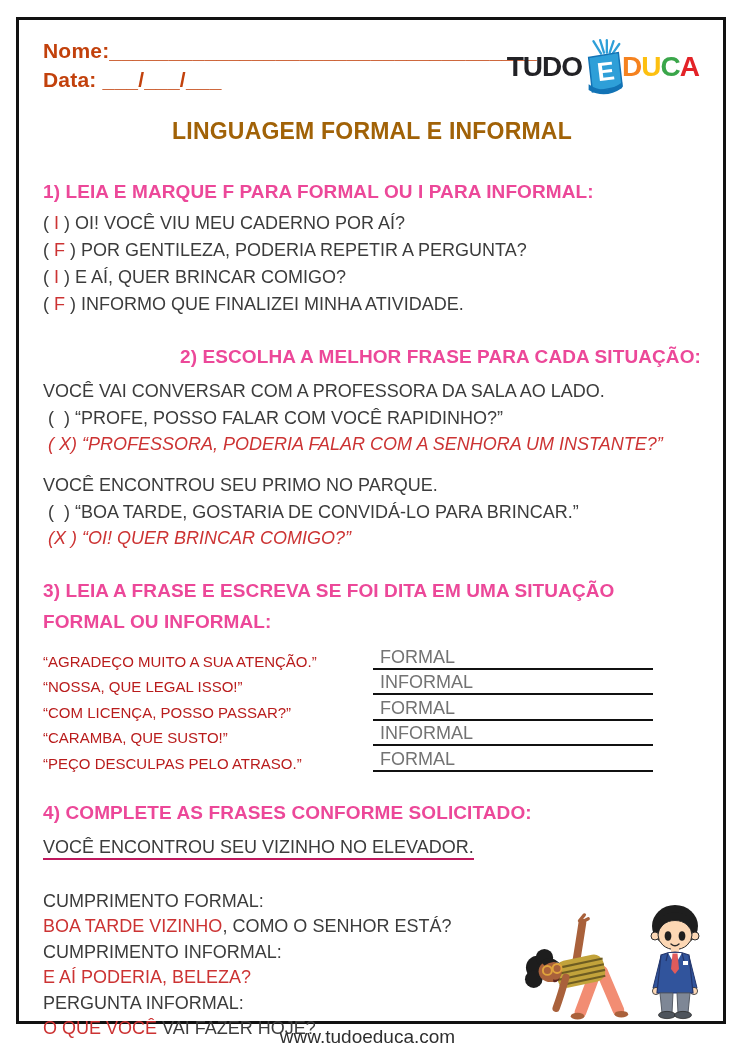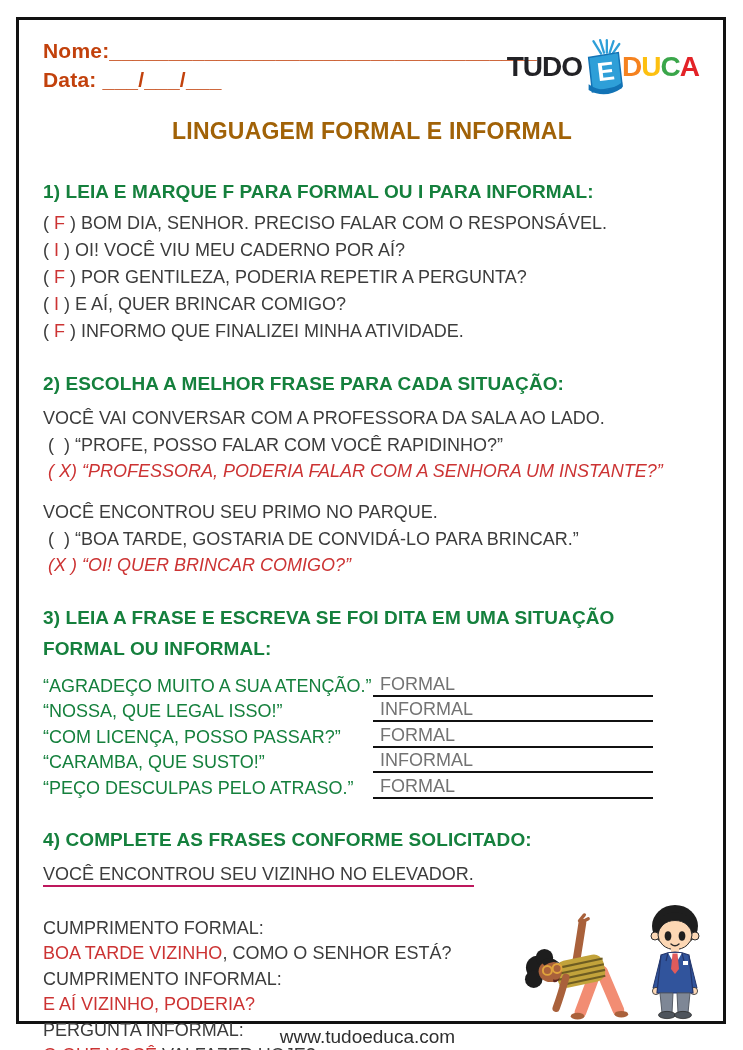--- a/index.html
+++ b/index.html
@@ -24,40 +24,40 @@
   .logo .l-d{color:#f5821f;}
   .logo .l-u{color:#fdc010;}
   .logo .l-c{color:#3aa64a;}
   .logo .l-a{color:#e32227;}
   .logo svg{margin:0 -4px 0 -2px;}
 
   
   .title{margin-top:24px;text-align:center;font-weight:bold;font-size:23px;color:#a16207;letter-spacing:.2px;}
 
   
-  .h2{font-weight:bold;font-size:19px;color:#15803d;letter-spacing:.1px;line-height:30px;}
+  .h2{font-weight:bold;font-size:19px;color:#ec4899;letter-spacing:.1px;line-height:30px;}
   .body-t{font-size:18px;color:#3c3c3c;line-height:27px;white-space:pre-wrap;}
   .red{color:#cc3333;}
 
   .sec1{margin-top:32px;}
   .sec1 .h2{margin-bottom:3px;}
 
   .sec2{margin-top:24px;}
-  .sec2 .h2{margin-bottom:6px;}
+  .sec2 .h2{margin-bottom:6px;text-align:right;}
   .sec2 .ctx{margin-top:2px;}
   .sec2 .sit2{margin-top:15px;}
   .opt{font-size:18px;line-height:26px;white-space:pre-wrap;}
   .opt.plain{color:#3c3c3c;}
   .opt.marked{color:#cc3333;font-style:italic;}
 
   .sec3{margin-top:24px;}
   .sec3 .h2{line-height:31px;max-width:668px;}
   .s3rows{margin-top:7px;}
   .s3row{display:flex;align-items:flex-end;height:25.5px;}
-  .s3row .phrase{width:330px;font-size:18px;color:#15803d;white-space:nowrap;}
+  .s3row .phrase{width:330px;font-size:15px;color:#b91c1c;white-space:nowrap;}
   .s3row .ansline{flex:1;margin-right:48px;border-bottom:2.5px solid #111;padding-left:7px;}
   .s3row .ans{font-size:18px;color:#737373;}
 
   .sec4{margin-top:26px;}
   .scenario{margin-top:9px;font-size:18px;color:#3c3c3c;}
   .scenario span{border-bottom:2px solid #be185d;padding-bottom:1px;}
   .s4lines{margin-top:31px;font-size:18px;line-height:25.5px;}
   .s4lines .lbl{color:#3c3c3c;}
   .s4lines .blk{color:#3c3c3c;}
 
@@ -98,21 +98,20 @@
           <span class="word l-u">U</span>
           <span class="word l-c">C</span>
           <span class="word l-a">A</span>
       </div>
     </div>
 
     <div class="title">LINGUAGEM FORMAL E INFORMAL</div>
 
     <div class="sec1">
       <div class="h2">1) LEIA E MARQUE F PARA FORMAL OU I PARA INFORMAL:</div>
-      <div class="body-t"><span>( </span><span class="red">F</span><span> ) </span><span>BOM DIA, SENHOR. PRECISO FALAR COM O RESPONSÁVEL.</span></div>
       <div class="body-t"><span>( </span><span class="red">I</span><span> ) </span><span>OI! VOCÊ VIU MEU CADERNO POR AÍ?</span></div>
       <div class="body-t"><span>( </span><span class="red">F</span><span> ) </span><span>POR GENTILEZA, PODERIA REPETIR A PERGUNTA?</span></div>
       <div class="body-t"><span>( </span><span class="red">I</span><span> ) </span><span>E AÍ, QUER BRINCAR COMIGO?</span></div>
       <div class="body-t"><span>( </span><span class="red">F</span><span> ) </span><span>INFORMO QUE FINALIZEI MINHA ATIVIDADE.</span></div>
     </div>
 
     <div class="sec2">
       <div class="h2">2) ESCOLHA A MELHOR FRASE PARA CADA SITUAÇÃO:</div>
       <div class="body-t ctx">VOCÊ VAI CONVERSAR COM A PROFESSORA DA SALA AO LADO.</div>
       <div class="opt plain"> (  ) “PROFE, POSSO FALAR COM VOCÊ RAPIDINHO?”</div>
@@ -148,21 +147,21 @@
       </div>
     </div>
 
     <div class="sec4">
       <div class="h2">4) COMPLETE AS FRASES CONFORME SOLICITADO:</div>
       <div class="scenario"><span>VOCÊ ENCONTROU SEU VIZINHO NO ELEVADOR.</span></div>
       <div class="s4lines">
         <div class="lbl">CUMPRIMENTO FORMAL:</div>
         <div><span class="red">BOA TARDE VIZINHO</span><span class="blk">, COMO O SENHOR ESTÁ?</span></div>
         <div class="lbl">CUMPRIMENTO INFORMAL:</div>
-        <div><span class="red">E AÍ VIZINHO, PODERIA?</span><span class="blk"></span></div>
+        <div><span class="red">E AÍ PODERIA, BELEZA?</span><span class="blk"></span></div>
         <div class="lbl">PERGUNTA INFORMAL:</div>
         <div><span class="red">O QUE VOCÊ</span><span class="blk"> VAI FAZER HOJE?</span></div>
 
       </div>
     </div>
 
   </div>
 
   <div class="kids">
     <svg width="112" height="110" viewBox="0 0 115 113" aria-hidden="true">

